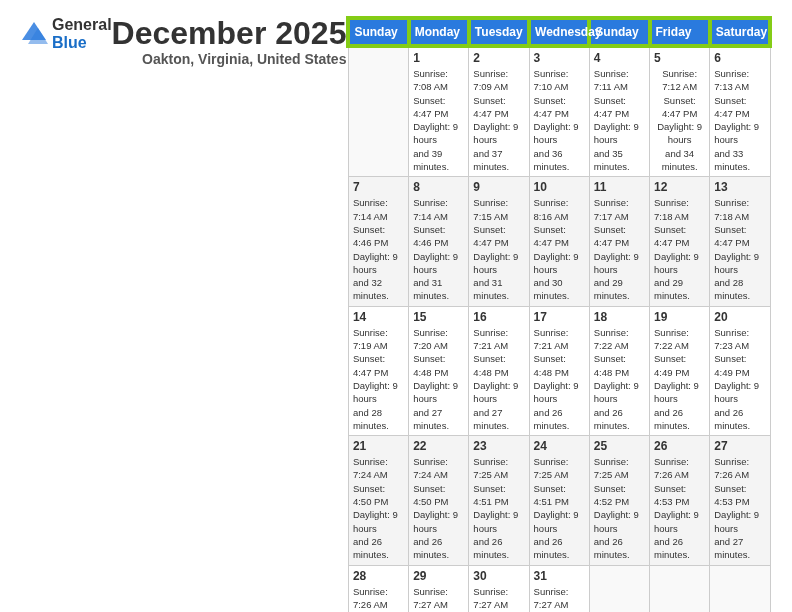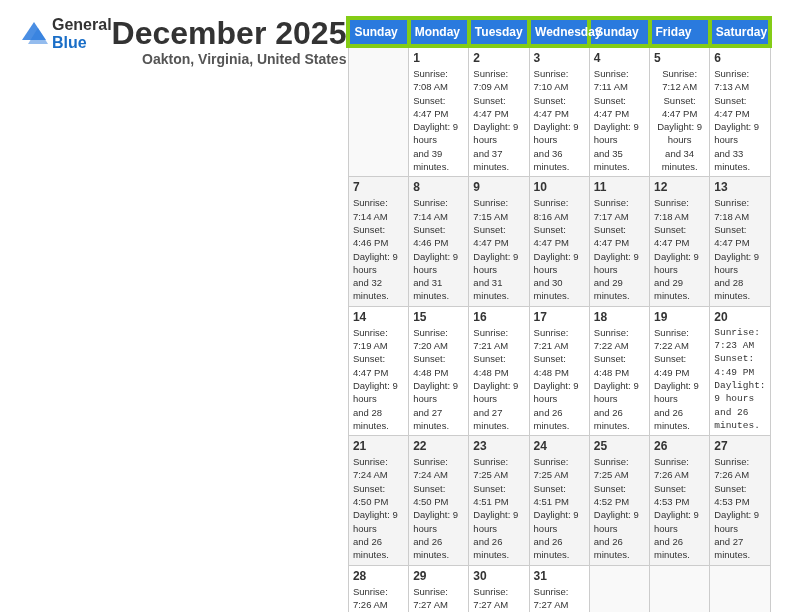--- a/index.html
+++ b/index.html
@@ -263,21 +263,21 @@
           </td>
           <td>
             <div class="day-num">19</div>
             <div class="day-info" style="white-space: pre-line;">Sunrise: 7:22 AM
 Sunset: 4:49 PM
 Daylight: 9 hours
 and 26 minutes.</div>
           </td>
           <td>
             <div class="day-num">20</div>
-            <div class="day-info" style="white-space: pre-line; font-family: Liberation Mono, monospace;">Sunrise: 7:23 AM
+            <div class="day-info" style="white-space: pre-line;">Sunrise: 7:23 AM
 Sunset: 4:49 PM
 Daylight: 9 hours
 and 26 minutes.</div>
           </td>
         </tr>
         <tr class="row-shaded">
           <td>
             <div class="day-num">21</div>
             <div class="day-info" style="white-space: pre-line;">Sunrise: 7:24 AM
 Sunset: 4:50 PM

